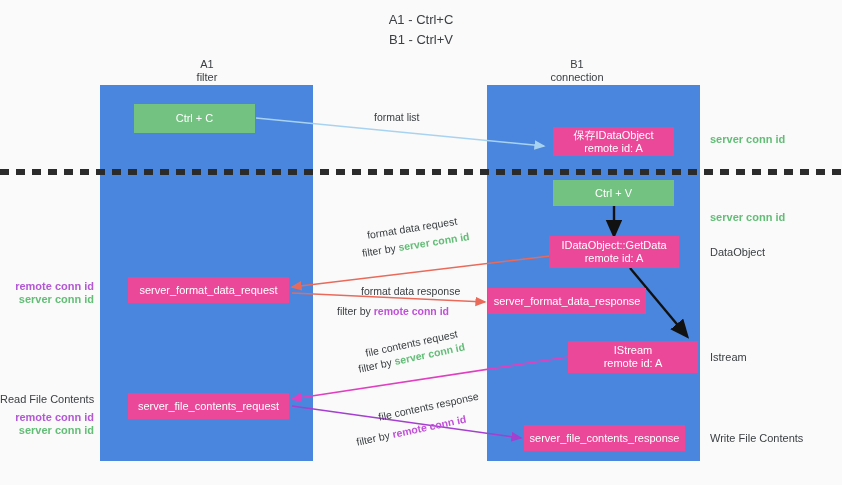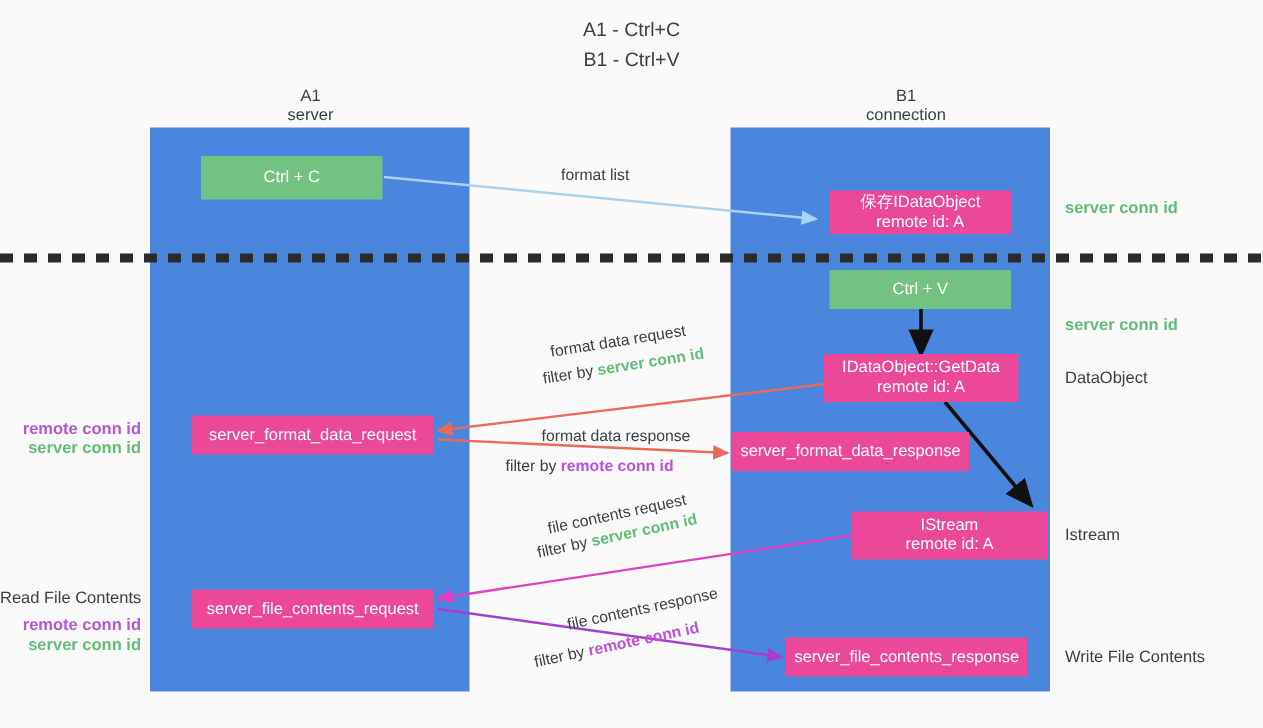--- a/index.html
+++ b/index.html
@@ -61,23 +61,23 @@
 
 <div id="stage">
 
   <div class="title">
     <div>A1 - Ctrl+C</div>
     <div>B1 - Ctrl+V</div>
   </div>
 
   <div class="col-head" style="left:127px;top:58px;">
     <div>A1</div>
-    <div>server</div>
+    <div>filter</div>
   </div>
-  <div class="col-head" style="left:524px;top:58px;">
+  <div class="col-head" style="left:497px;top:58px;">
     <div>B1</div>
     <div>connection</div>
   </div>
 
   <div class="lane" style="left:100px;top:85px;width:213px;height:376px;"></div>
   <div class="lane" style="left:487px;top:85px;width:213px;height:376px;"></div>
 
   <svg id="wires">
     <defs>
       <marker id="ah-blue" markerWidth="7" markerHeight="7" refX="6" refY="3" orient="auto">

